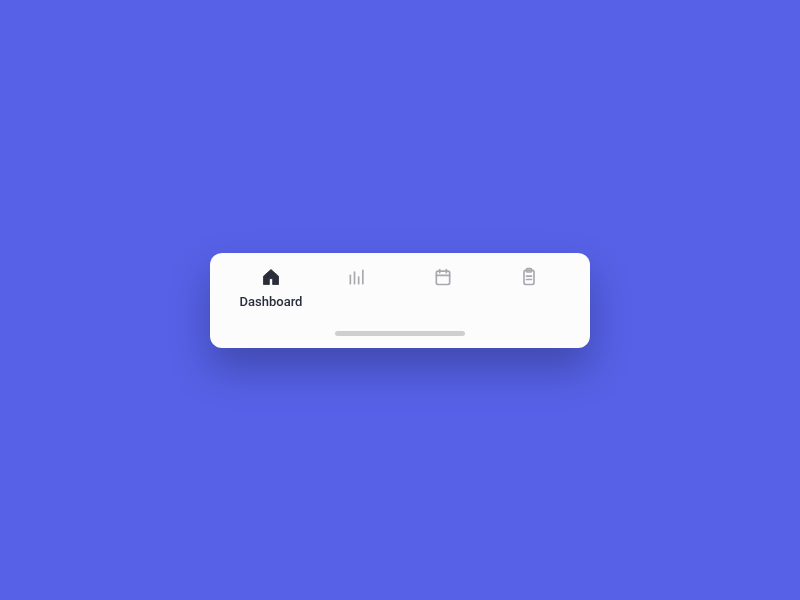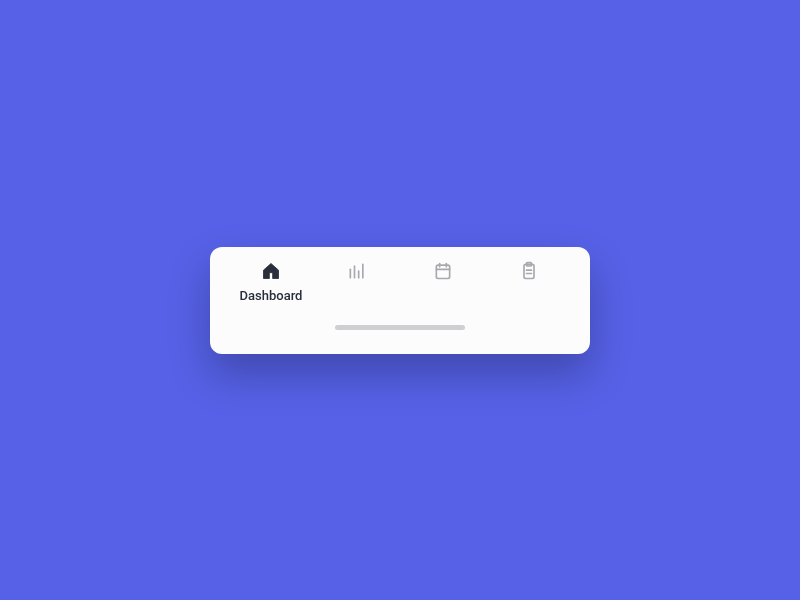--- a/index.html
+++ b/index.html
@@ -14,21 +14,21 @@
       display: flex;
       align-items: center;
       justify-content: center;
       font-family: -apple-system, BlinkMacSystemFont, "Segoe UI", Roboto, sans-serif;
     }
     .tabbar {
       width: 380px;
       background: #FCFCFD;
       border-radius: 12px;
       box-shadow: 0 20px 40px rgba(0,0,0,0.25);
-      padding: 14px 18px 24px 18px;
+      padding: 14px 18px 12px 18px;
     }
     .tabs {
       display: flex;
       align-items: flex-start;
       justify-content: space-between;
     }
     .tab {
       display: flex;
       flex-direction: column;
       align-items: center;

